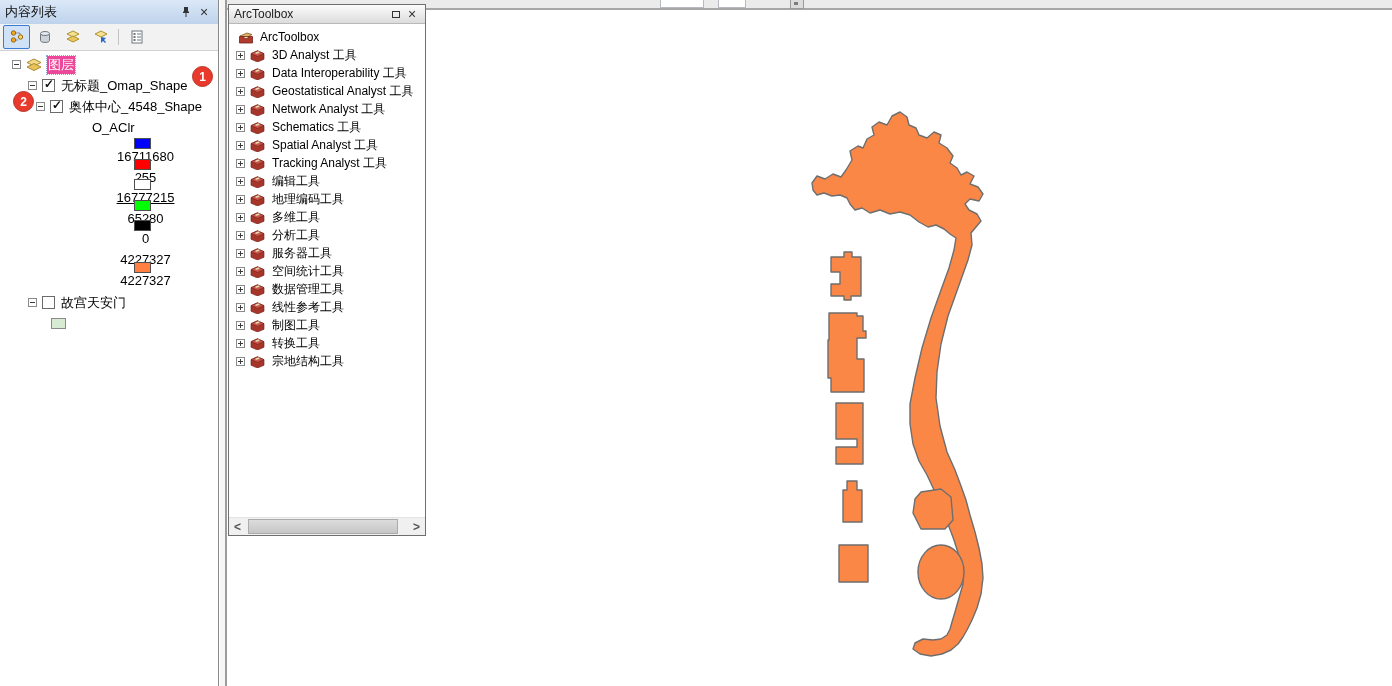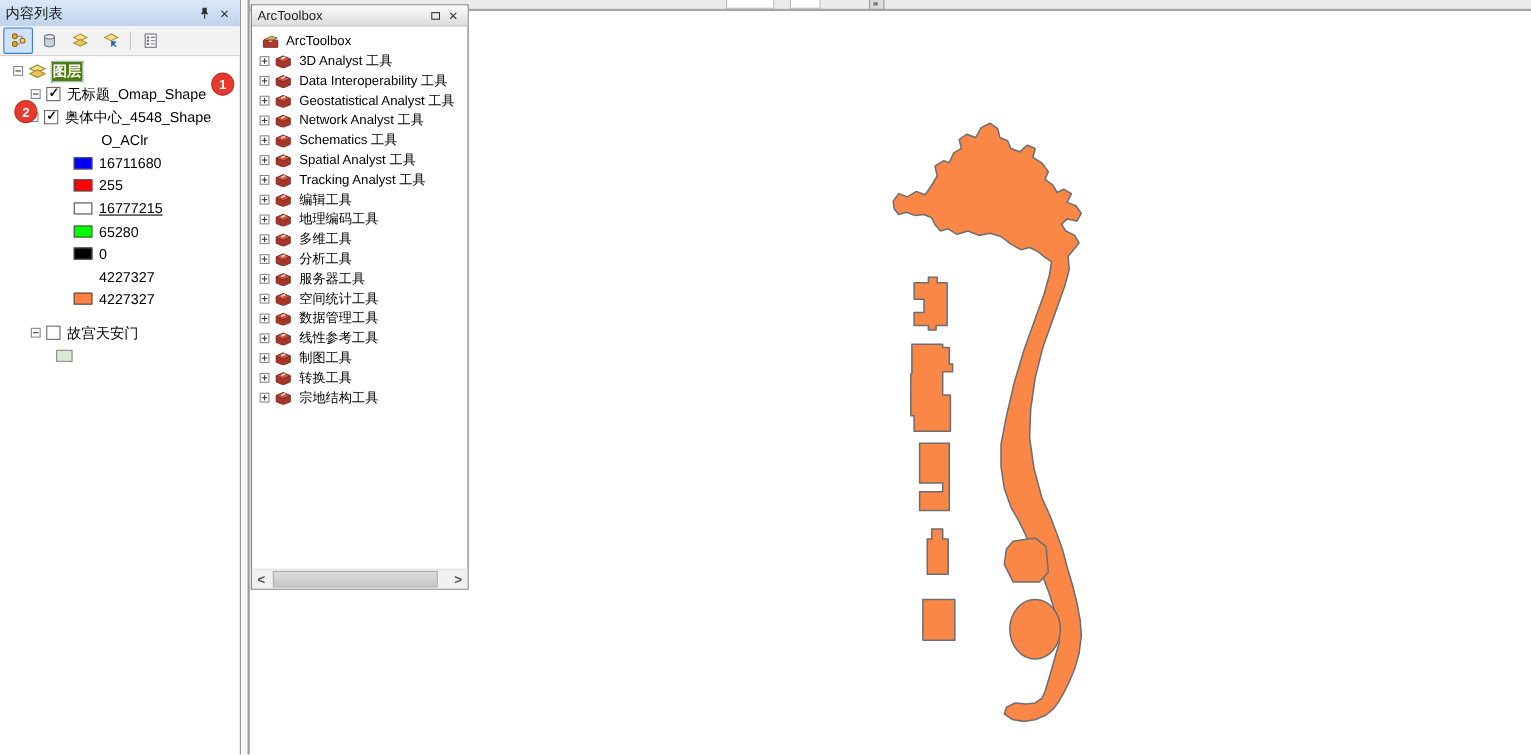--- a/index.html
+++ b/index.html
@@ -34,28 +34,28 @@
   .tb-icon-btn{width:18px;height:18px;display:flex;align-items:center;justify-content:center;cursor:default;}
   .toc-toolbar{
     height:26px;background:#f2f2f2;border-bottom:1px solid #d2d2d2;
     display:flex;align-items:center;padding:0 3px;gap:1px;
   }
   .tool-btn{width:25px;height:22px;display:flex;align-items:center;justify-content:center;border:1px solid transparent;border-radius:2px;}
   .tool-btn.selected{border:1px solid #3a7bd5;background:#cfe2f7;}
   .tool-sep{width:1px;height:16px;background:#c4c4c4;margin:0 3px;}
   .toc-tree{padding-top:3px;font-size:13px;color:#000;position:relative;}
   .row{display:flex;align-items:center;height:21px;white-space:nowrap;}
-  .row.legend{height:20.6px;}
+  .row.legend{height:20.6px;flex-direction:column;}
   .expander{width:9px;height:9px;box-sizing:border-box;border:1px solid #898989;background:#fff;position:relative;flex:0 0 auto;}
   .expander::before{content:"";position:absolute;left:1px;right:1px;top:3px;height:1px;background:#3c3c3c;}
   .expander.plus::after{content:"";position:absolute;top:1px;bottom:1px;left:3px;width:1px;background:#3c3c3c;}
   .checkbox{width:13px;height:13px;box-sizing:border-box;border:1px solid #6b6b6b;background:#fff;position:relative;flex:0 0 auto;margin-left:5px;}
   .checkbox.checked::after{content:"\2713";position:absolute;left:1px;top:-3px;font-size:12px;font-weight:bold;color:#111;}
   .tree-label{margin-left:5px;padding:0 1px;}
-  .tree-label.selected{background:#4d7c0f;color:#fff;outline:1px dotted #88a8d8;font-weight:bold;}
+  .tree-label.selected{background:#ec4899;color:#fff;outline:1px dotted #88a8d8;}
   .legend-swatch{width:17px;height:11px;box-sizing:border-box;border:1px solid #4f4f4f;flex:0 0 auto;}
   .legend-swatch.empty{visibility:hidden;}
   .legend-label{margin-left:6px;}
   .badge{
     position:absolute;width:21px;height:21px;border-radius:50%;
     border:1px solid #b8352a;color:#fff;font-size:12px;font-weight:bold;
     display:flex;align-items:center;justify-content:center;z-index:6;box-sizing:border-box;
   }
   
   #arctoolbox{
@@ -173,21 +173,21 @@
       </span>
       <span class="tree-label selected">图层</span>
     </div>
 
     <div class="row" style="padding-left:28px;align-items:center;">
       <span class="expander"></span>
       <span class="checkbox checked"></span>
       <span class="tree-label">无标题_Omap_Shape</span>
     </div>
 
-    <div class="row" style="padding-left:26px;">
+    <div class="row" style="padding-left:36px;">
       <span class="expander"></span>
       <span class="checkbox checked"></span>
       <span class="tree-label">奥体中心_4548_Shape</span>
     </div>
 
     <div class="row" style="padding-left:92px;">
       <span>O_AClr</span>
     </div>
 
     <div id="legend-rows">

